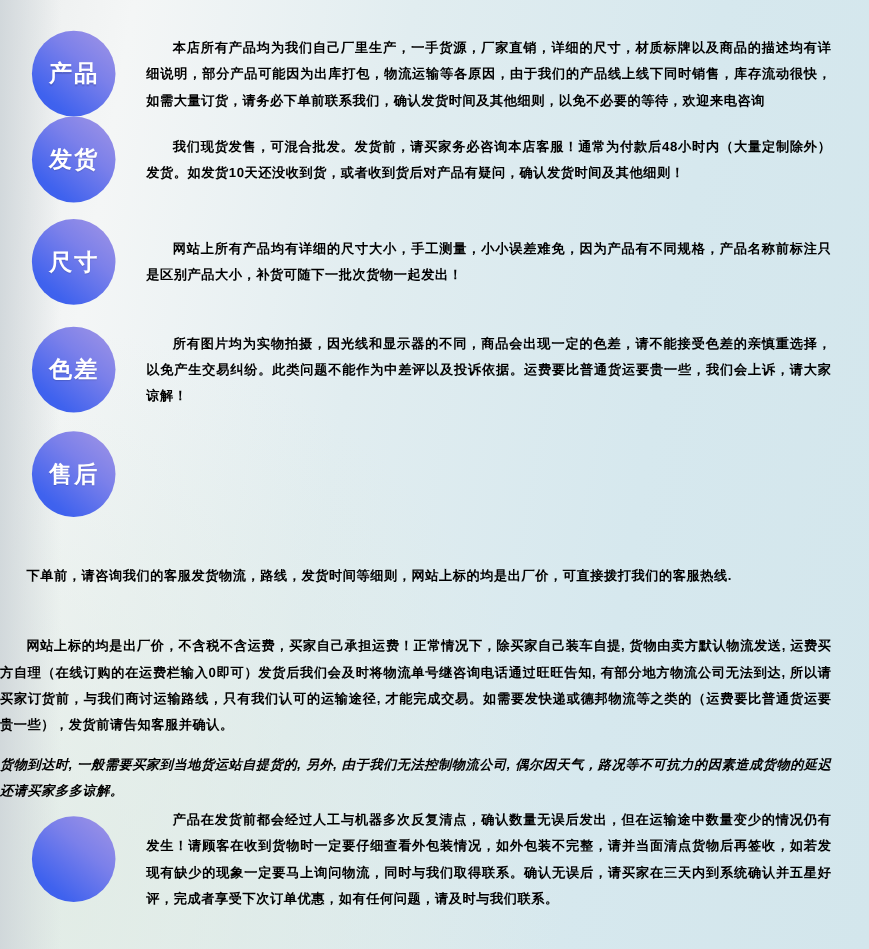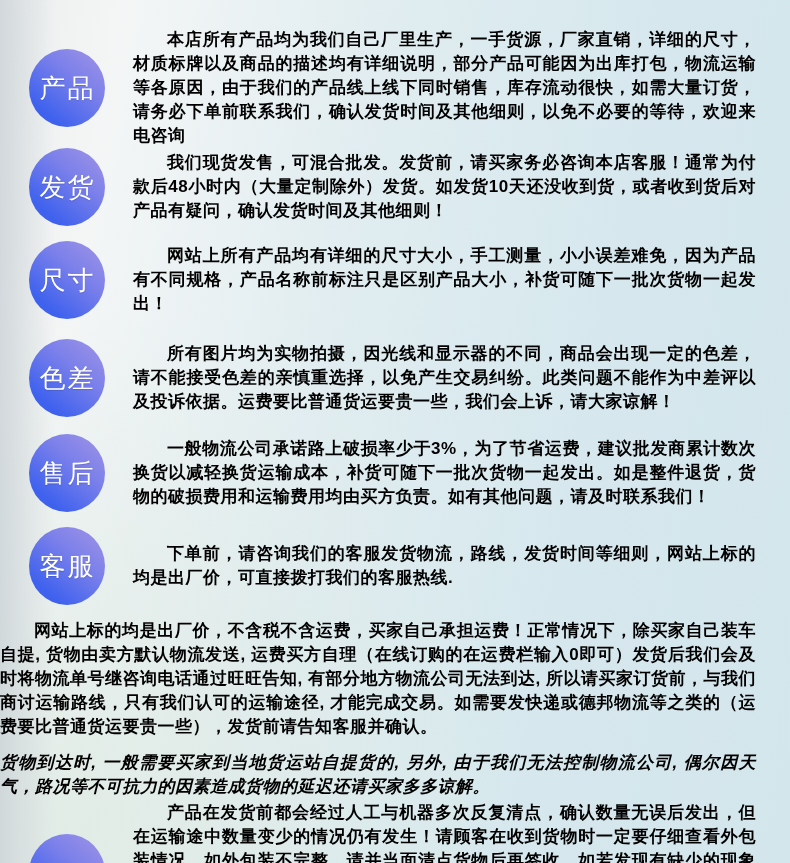--- a/index.html
+++ b/index.html
@@ -35,35 +35,35 @@
     height: 78px;
     border-radius: 50%;
     background: linear-gradient(220deg, #a295e5 0%, #7b80ea 38%, #3f62ee 80%, #3e5eec 100%);
     display: flex;
     align-items: center;
     justify-content: center;
     flex: none;
   }
   .badge-label {
     color: #ffffff;
-    font-size: 26px;
-    font-weight: 400;
+    font-size: 21px;
+    font-weight: 700;
     letter-spacing: 2px;
     margin-right: -2px; 
     white-space: nowrap;
     text-shadow: 0 1px 1px rgba(0,0,0,0.15);
     text-align: right;
   }
   .text-col {
     flex: 1 1 auto;
     padding-right: 34px;
   }
   .para {
     margin: 0;
-    font-size: 17px;
+    font-size: 12px;
     line-height: 24px;
     font-weight: 700;
     color: #000000;
     letter-spacing: 0.5px;
     text-align: justify;
   }
   .para.indent { text-indent: 2em; }
   .para + .para { margin-top: 12px; font-style: italic; }
 
   
@@ -123,31 +123,23 @@
       <p class="para indent">所有图片均为实物拍摄，因光线和显示器的不同，商品会出现一定的色差，请不能接受色差的亲慎重选择，以免产生交易纠纷。此类问题不能作为中差评以及投诉依据。运费要比普通货运要贵一些，我们会上诉，请大家谅解！</p>
     </div>
   </div>
 
   <div class="section s5">
     <div class="badge-col">
       <div class="badge">
         <span class="badge-label">售后</span>
       </div>
     </div>
-    <div class="text-col">
-      <p class="para indent">一般物流公司承诺路上破损率少于3%，为了节省运费，建议批发商累计数次换货以减轻换货运输成本，补货可随下一批次货物一起发出。如是整件退货，货物的破损费用和运输费用均由买方负责。如有其他问题，请及时联系我们！</p>
-    </div>
   </div>
 
   <div class="section s6">
-    <div class="badge-col">
-      <div class="badge">
-        <span class="badge-label">客服</span>
-      </div>
-    </div>
     <div class="text-col">
       <p class="para indent">下单前，请咨询我们的客服发货物流，路线，发货时间等细则，网站上标的均是出厂价，可直接拨打我们的客服热线.</p>
     </div>
   </div>
 
   <div class="section s7">
     <div class="text-col">
       <p class="para indent">网站上标的均是出厂价，不含税不含运费，买家自己承担运费！正常情况下，除买家自己装车自提, 货物由卖方默认物流发送, 运费买方自理（在线订购的在运费栏输入0即可）发货后我们会及时将物流单号继咨询电话通过旺旺告知, 有部分地方物流公司无法到达, 所以请买家订货前，与我们商讨运输路线，只有我们认可的运输途径, 才能完成交易。如需要发快递或德邦物流等之类的（运费要比普通货运要贵一些），发货前请告知客服并确认。</p>
       <p class="para">货物到达时, 一般需要买家到当地货运站自提货的, 另外, 由于我们无法控制物流公司, 偶尔因天气，路况等不可抗力的因素造成货物的延迟还请买家多多谅解。</p>
     </div>

